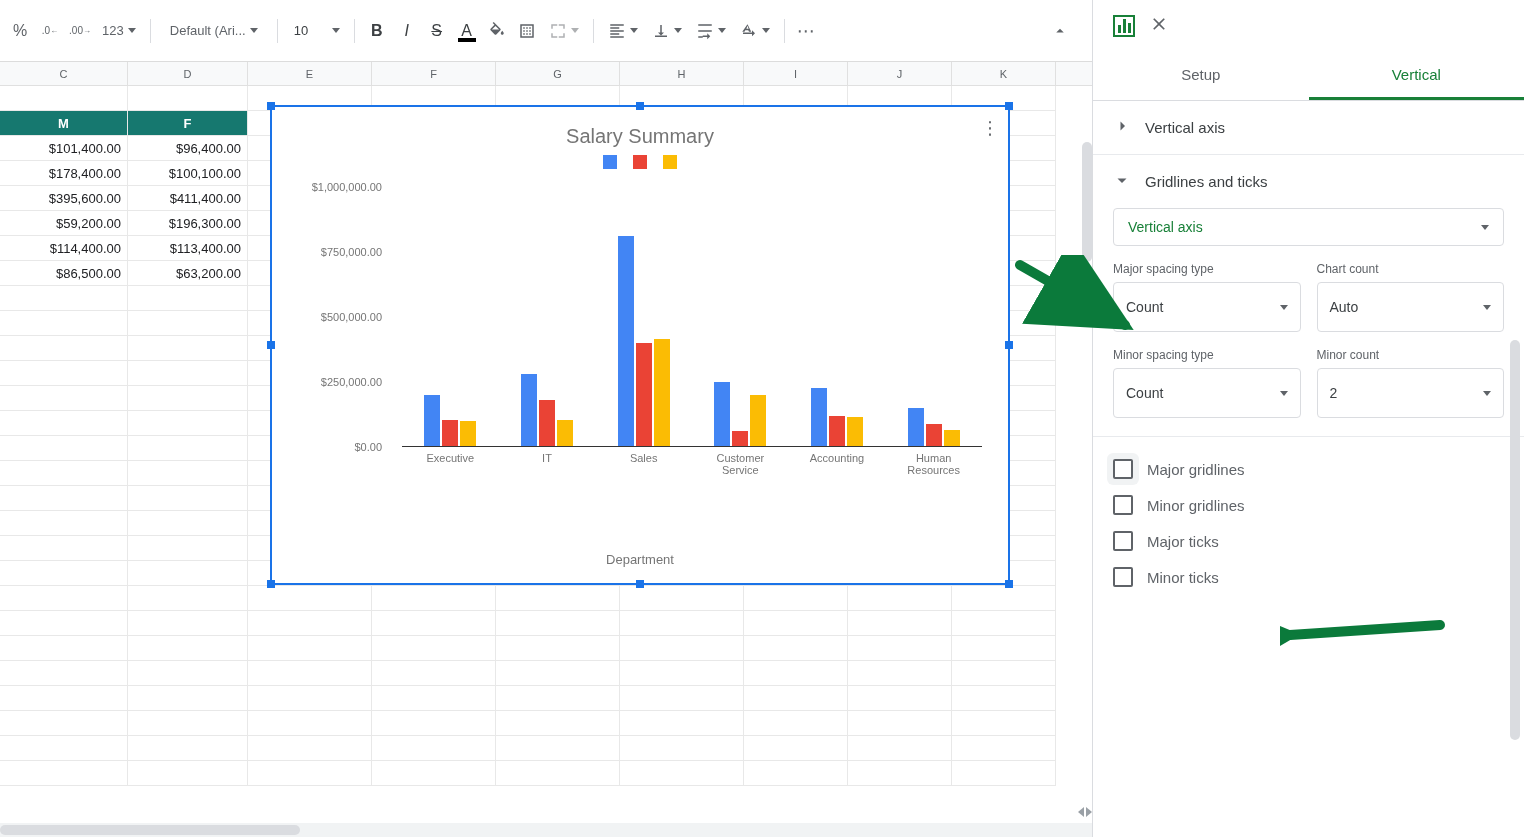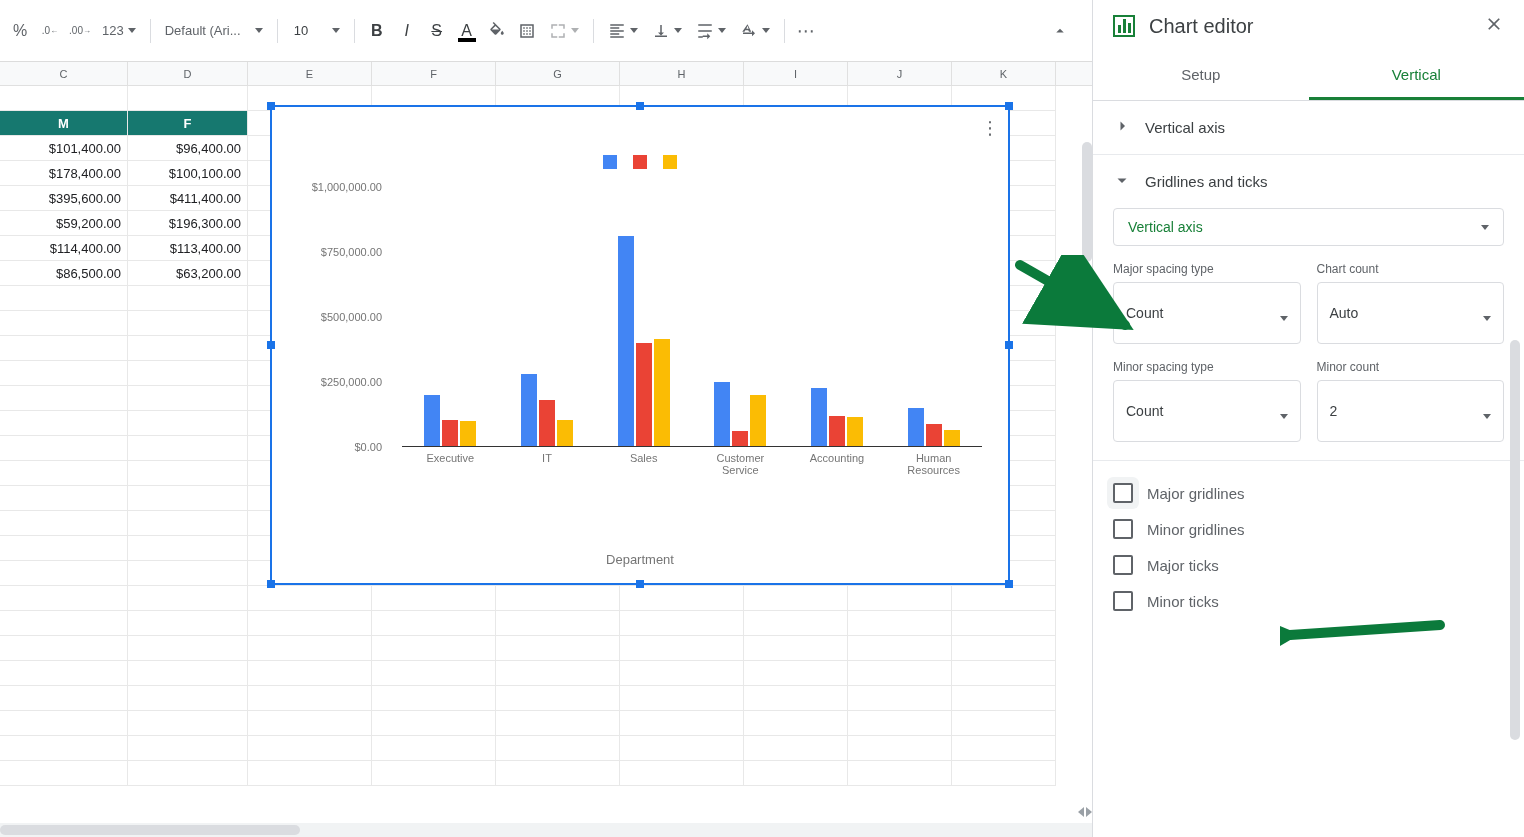--- a/index.html
+++ b/index.html
@@ -6,21 +6,21 @@
   html, body { margin: 0; padding: 0; font-family: Arial, Helvetica, sans-serif; background: #fff; color: #202124; }
   body { width: 1524px; height: 837px; overflow: hidden; position: relative; }
 
   
   .toolbar { position: absolute; left: 0; top: 0; width: 1092px; height: 62px; border-bottom: 1px solid #dcdcdc; display: flex; align-items: center; padding: 0 6px; gap: 2px; background: #fff; }
   .tb-btn { width: 28px; height: 28px; display: inline-flex; align-items: center; justify-content: center; color: #5f6368; cursor: pointer; border-radius: 2px; }
   .tb-drop { display: inline-flex; align-items: center; height: 28px; padding: 0 6px; color: #5f6368; cursor: pointer; gap: 4px; font-size: 13px; }
   .tb-sep { width: 1px; height: 24px; background: #dadce0; margin: 0 6px; }
   .tb-drop input { border: none; text-align: left; width: 36px; font-size: 13px; color: #3c4043; }
   .triangle-down { width: 0; height: 0; border-left: 4px solid transparent; border-right: 4px solid transparent; border-top: 5px solid #5f6368; }
-  .font-box { width: 110px; justify-content: space-between; border: none; }
+  .font-box { width: 110px; justify-content: center; border: none; }
   .collapse-caret { margin-left: auto; margin-right: 12px; }
 
   
   .sheet { position: absolute; left: 0; top: 62px; width: 1092px; height: 775px; overflow: hidden; }
   .colhead-row { display: flex; height: 24px; background: #f8f9fa; border-bottom: 1px solid #e0e0e0; font-size: 11px; color: #5f6368; }
   .colhead { border-right: 1px solid #e0e0e0; display: flex; align-items: center; justify-content: center; }
   .grid { position: relative; background: #fff; height: 751px; }
   .grid-row { display: flex; height: 25px; }
   .cell { border-right: 1px solid #e8e8e8; border-bottom: 1px solid #e8e8e8; display: flex; align-items: center; justify-content: flex-end; padding: 0 6px; font-size: 13px; color: #202124; }
   .hcell { background: #16786f; color: #fff; font-weight: bold; justify-content: center; }
@@ -65,21 +65,21 @@
   .sb-tab.active { color: #188038; font-weight: 500; border-bottom: 3px solid #188038; }
   .sb-body { flex: 1; overflow-y: auto; }
   .section { border-bottom: 1px solid #e8eaed; }
   .sec-head { display: flex; align-items: center; gap: 14px; padding: 16px 20px; color: #3c4043; font-size: 15px; cursor: pointer; }
   .chev { color: #5f6368; }
   .sec-body { padding: 0 20px 18px 20px; }
   .axis-select { display: flex; justify-content: space-between; align-items: center; border: 1px solid #dadce0; border-radius: 4px; padding: 10px 14px; color: #188038; font-weight: 500; font-size: 14px; cursor: pointer; }
   .form-row { display: flex; gap: 16px; margin-top: 16px; }
   .form-col { flex: 1; }
   .flab { font-size: 12px; color: #5f6368; margin-bottom: 6px; }
-  .fsel { display: flex; justify-content: space-between; align-items: flex-end; border: 1px solid #dadce0; border-radius: 4px; padding: 22px 12px; font-size: 14px; color: #3c4043; cursor: pointer; }
+  .fsel { display: flex; justify-content: space-between; align-items: center; border: 1px solid #dadce0; border-radius: 4px; padding: 16px 12px; font-size: 14px; color: #3c4043; cursor: pointer; }
   .chk-row { display: flex; align-items: center; gap: 14px; padding: 8px 0; font-size: 15px; color: #5f6368; }
   .chk { width: 20px; height: 20px; border: 2px solid #5f6368; border-radius: 2px; cursor: pointer; flex-shrink: 0; }
   .chk.hl { box-shadow: 0 0 0 6px #f1f3f4; border-radius: 50%; border-radius: 2px; }
   .chk-sec { padding: 14px 20px 20px 20px; }
   .sb-scroll { position: absolute; right: 4px; top: 340px; width: 10px; height: 400px; background: #dadce0; border-radius: 5px; }
 
   
   .arrow-svg { position: absolute; pointer-events: none; }
 
   .c-blue{background:#4285f4;} .c-red{background:#ea4335;} .c-yel{background:#fbbc04;}
@@ -489,20 +489,21 @@
   <div class="chart-sel">
     <div class="sel-handle h-tl"></div>
     <div class="sel-handle h-tr"></div>
     <div class="sel-handle h-bl"></div>
     <div class="sel-handle h-br"></div>
     <div class="sel-handle h-tm"></div>
     <div class="sel-handle h-bm"></div>
     <div class="sel-handle h-ml"></div>
     <div class="sel-handle h-mr"></div>
     <div class="chart-menu">⋮</div>
+    <div class="chart-title">Salary Summary</div>
     <div class="legend">
       <span class="c-blue"></span>
       <span class="c-red"></span>
       <span class="c-yel"></span>
     </div>
     <div class="plot" id="plot">
       <div class="bars-area" id="bars-area">
           <div class="bar-group">
             <div class="bar" style="background: rgb(66, 133, 244); height: 51.428px;"></div>
             <div class="bar" style="background: rgb(234, 67, 53); height: 26.364px;"></div>
@@ -561,21 +562,20 @@
   </div>
 </div>
 
 <div class="sidebar">
   <div class="sb-head">
     <div class="sb-icon">
       <span style="height:8px"></span>
         <span style="height:14px"></span>
         <span style="height:10px"></span>
     </div>
-    <div class="sb-title">Chart editor</div>
     <div class="sb-close">
       <svg width="20" height="20" viewBox="0 0 24 24" fill="#5f6368">
           <path d="M19 6.41L17.59 5 12 10.59 6.41 5 5 6.41 10.59 12 5 17.59 6.41 19 12 13.41 17.59 19 19 17.59 13.41 12z"></path>
         </svg>
     </div>
   </div>
   <div class="sb-tabs">
     <div class="sb-tab">Setup</div>
     <div class="sb-tab active">Vertical</div>
   </div>

